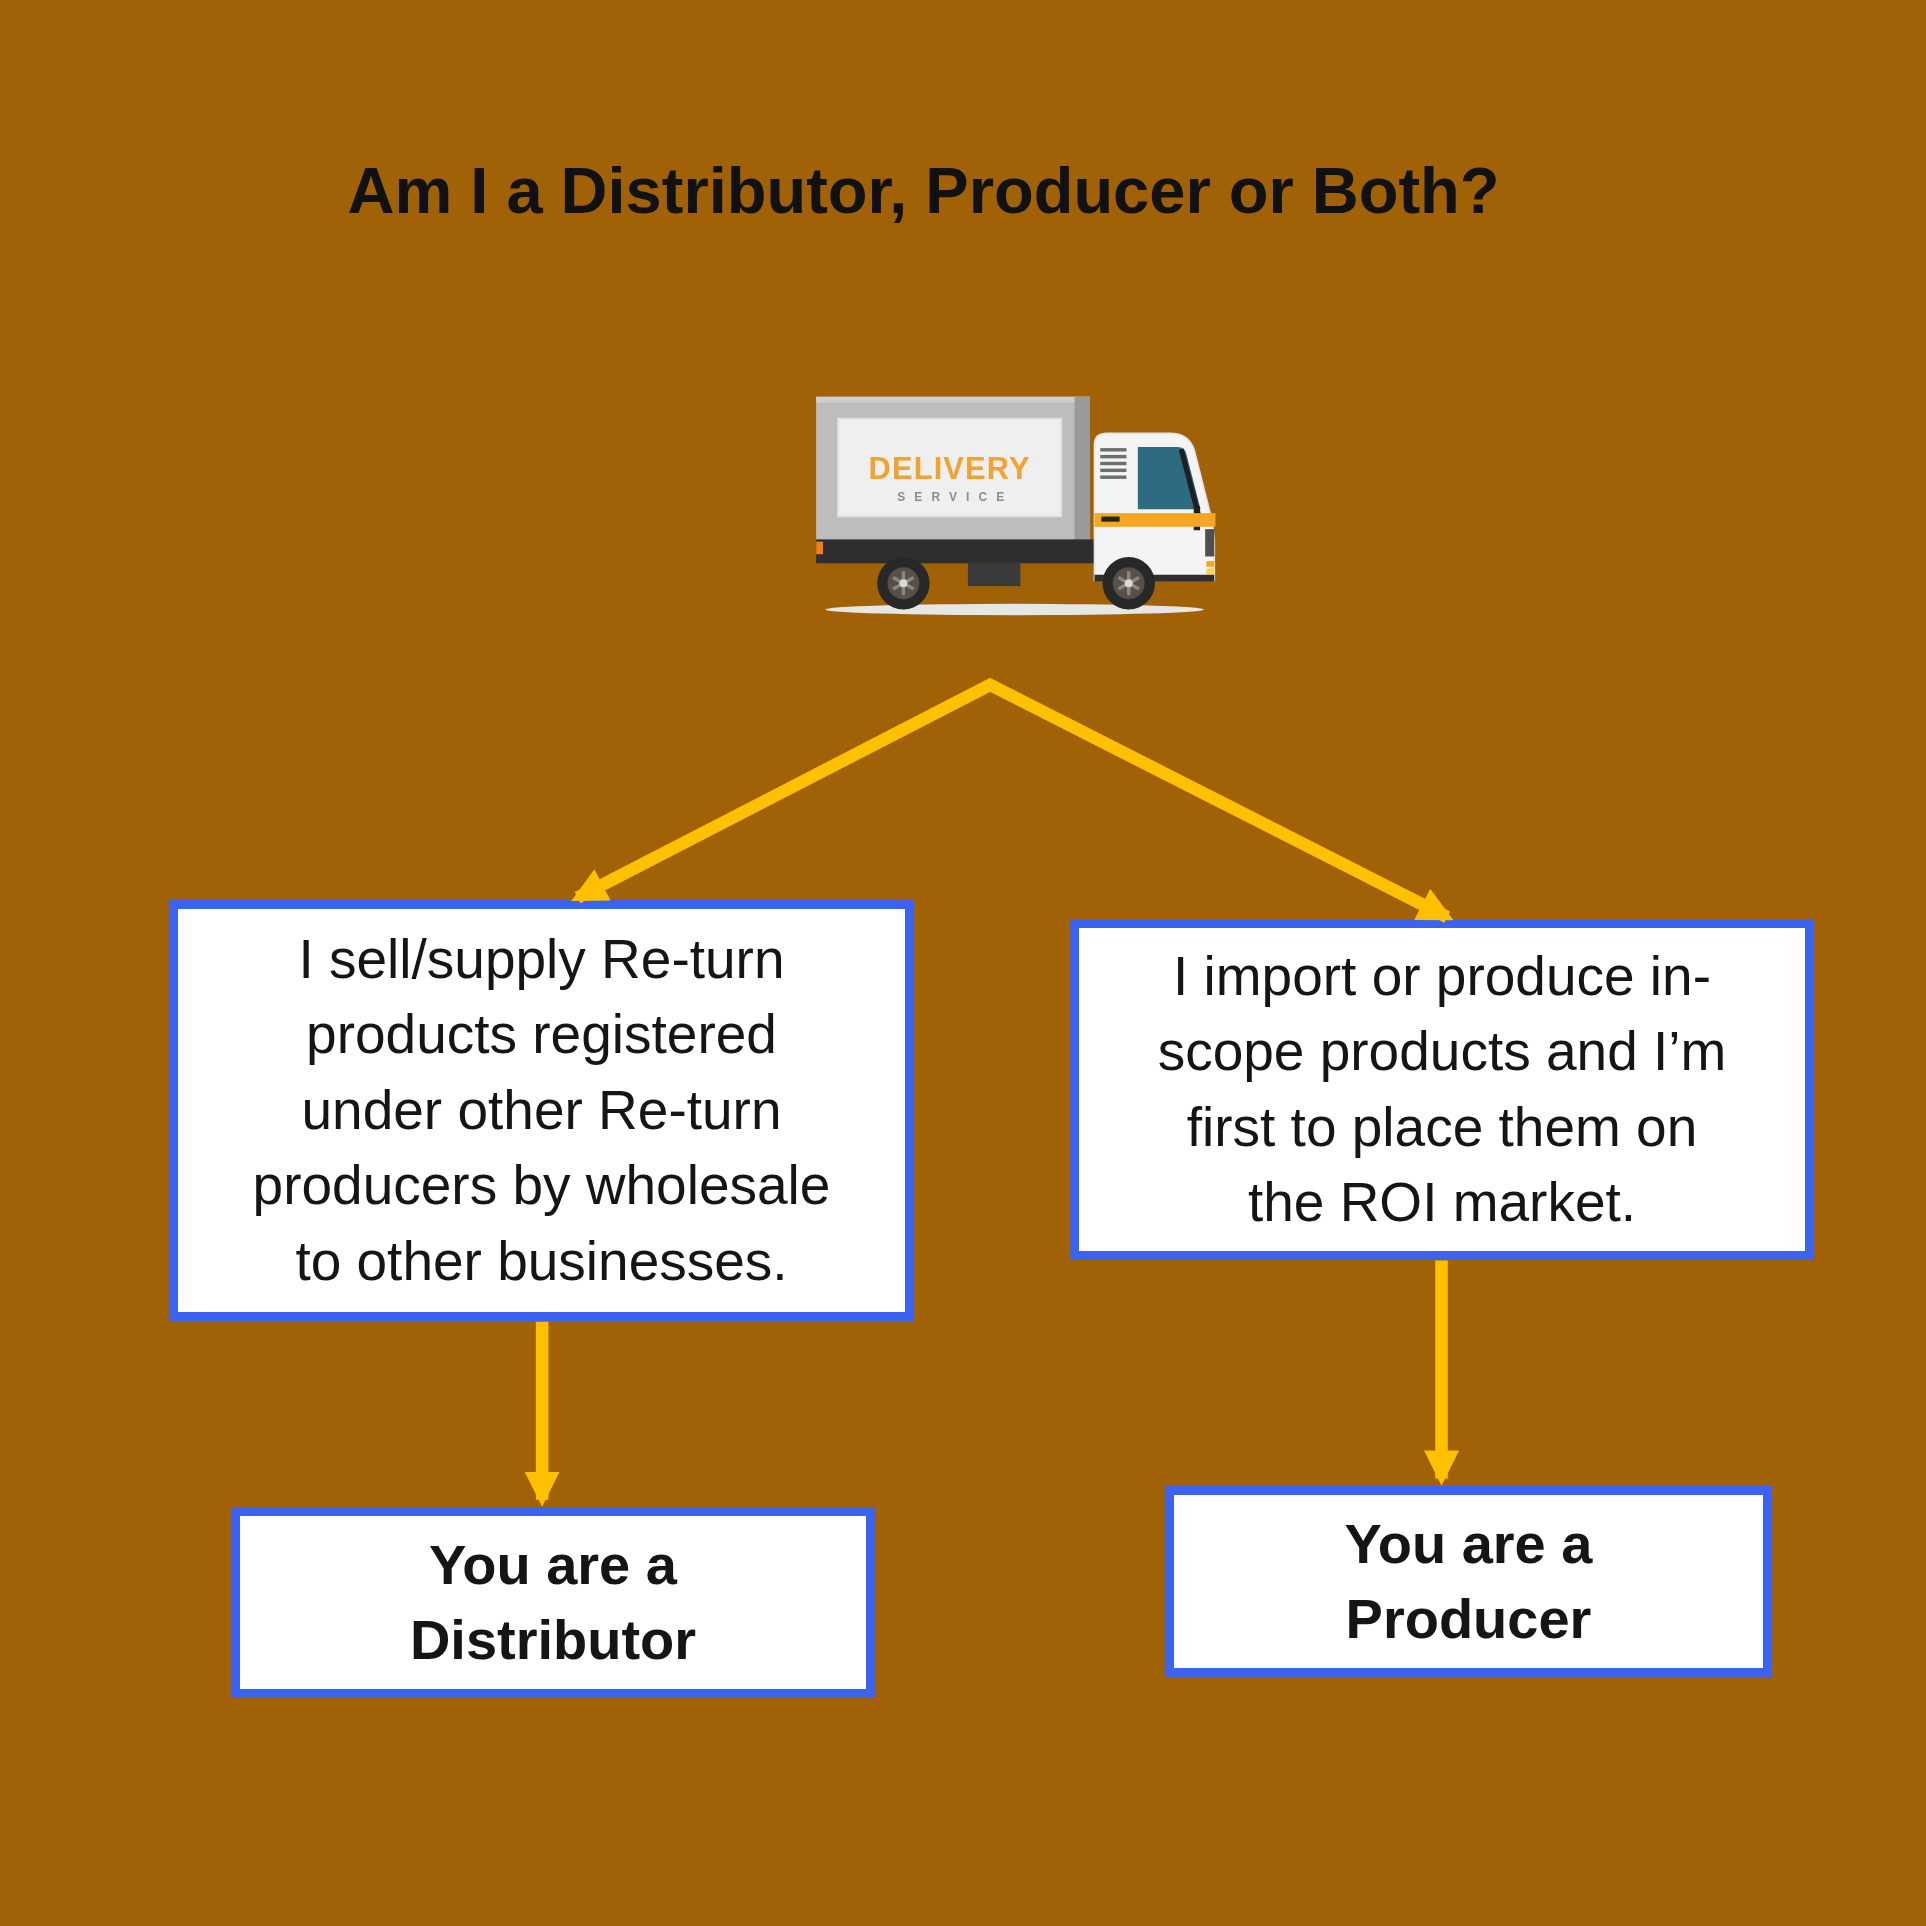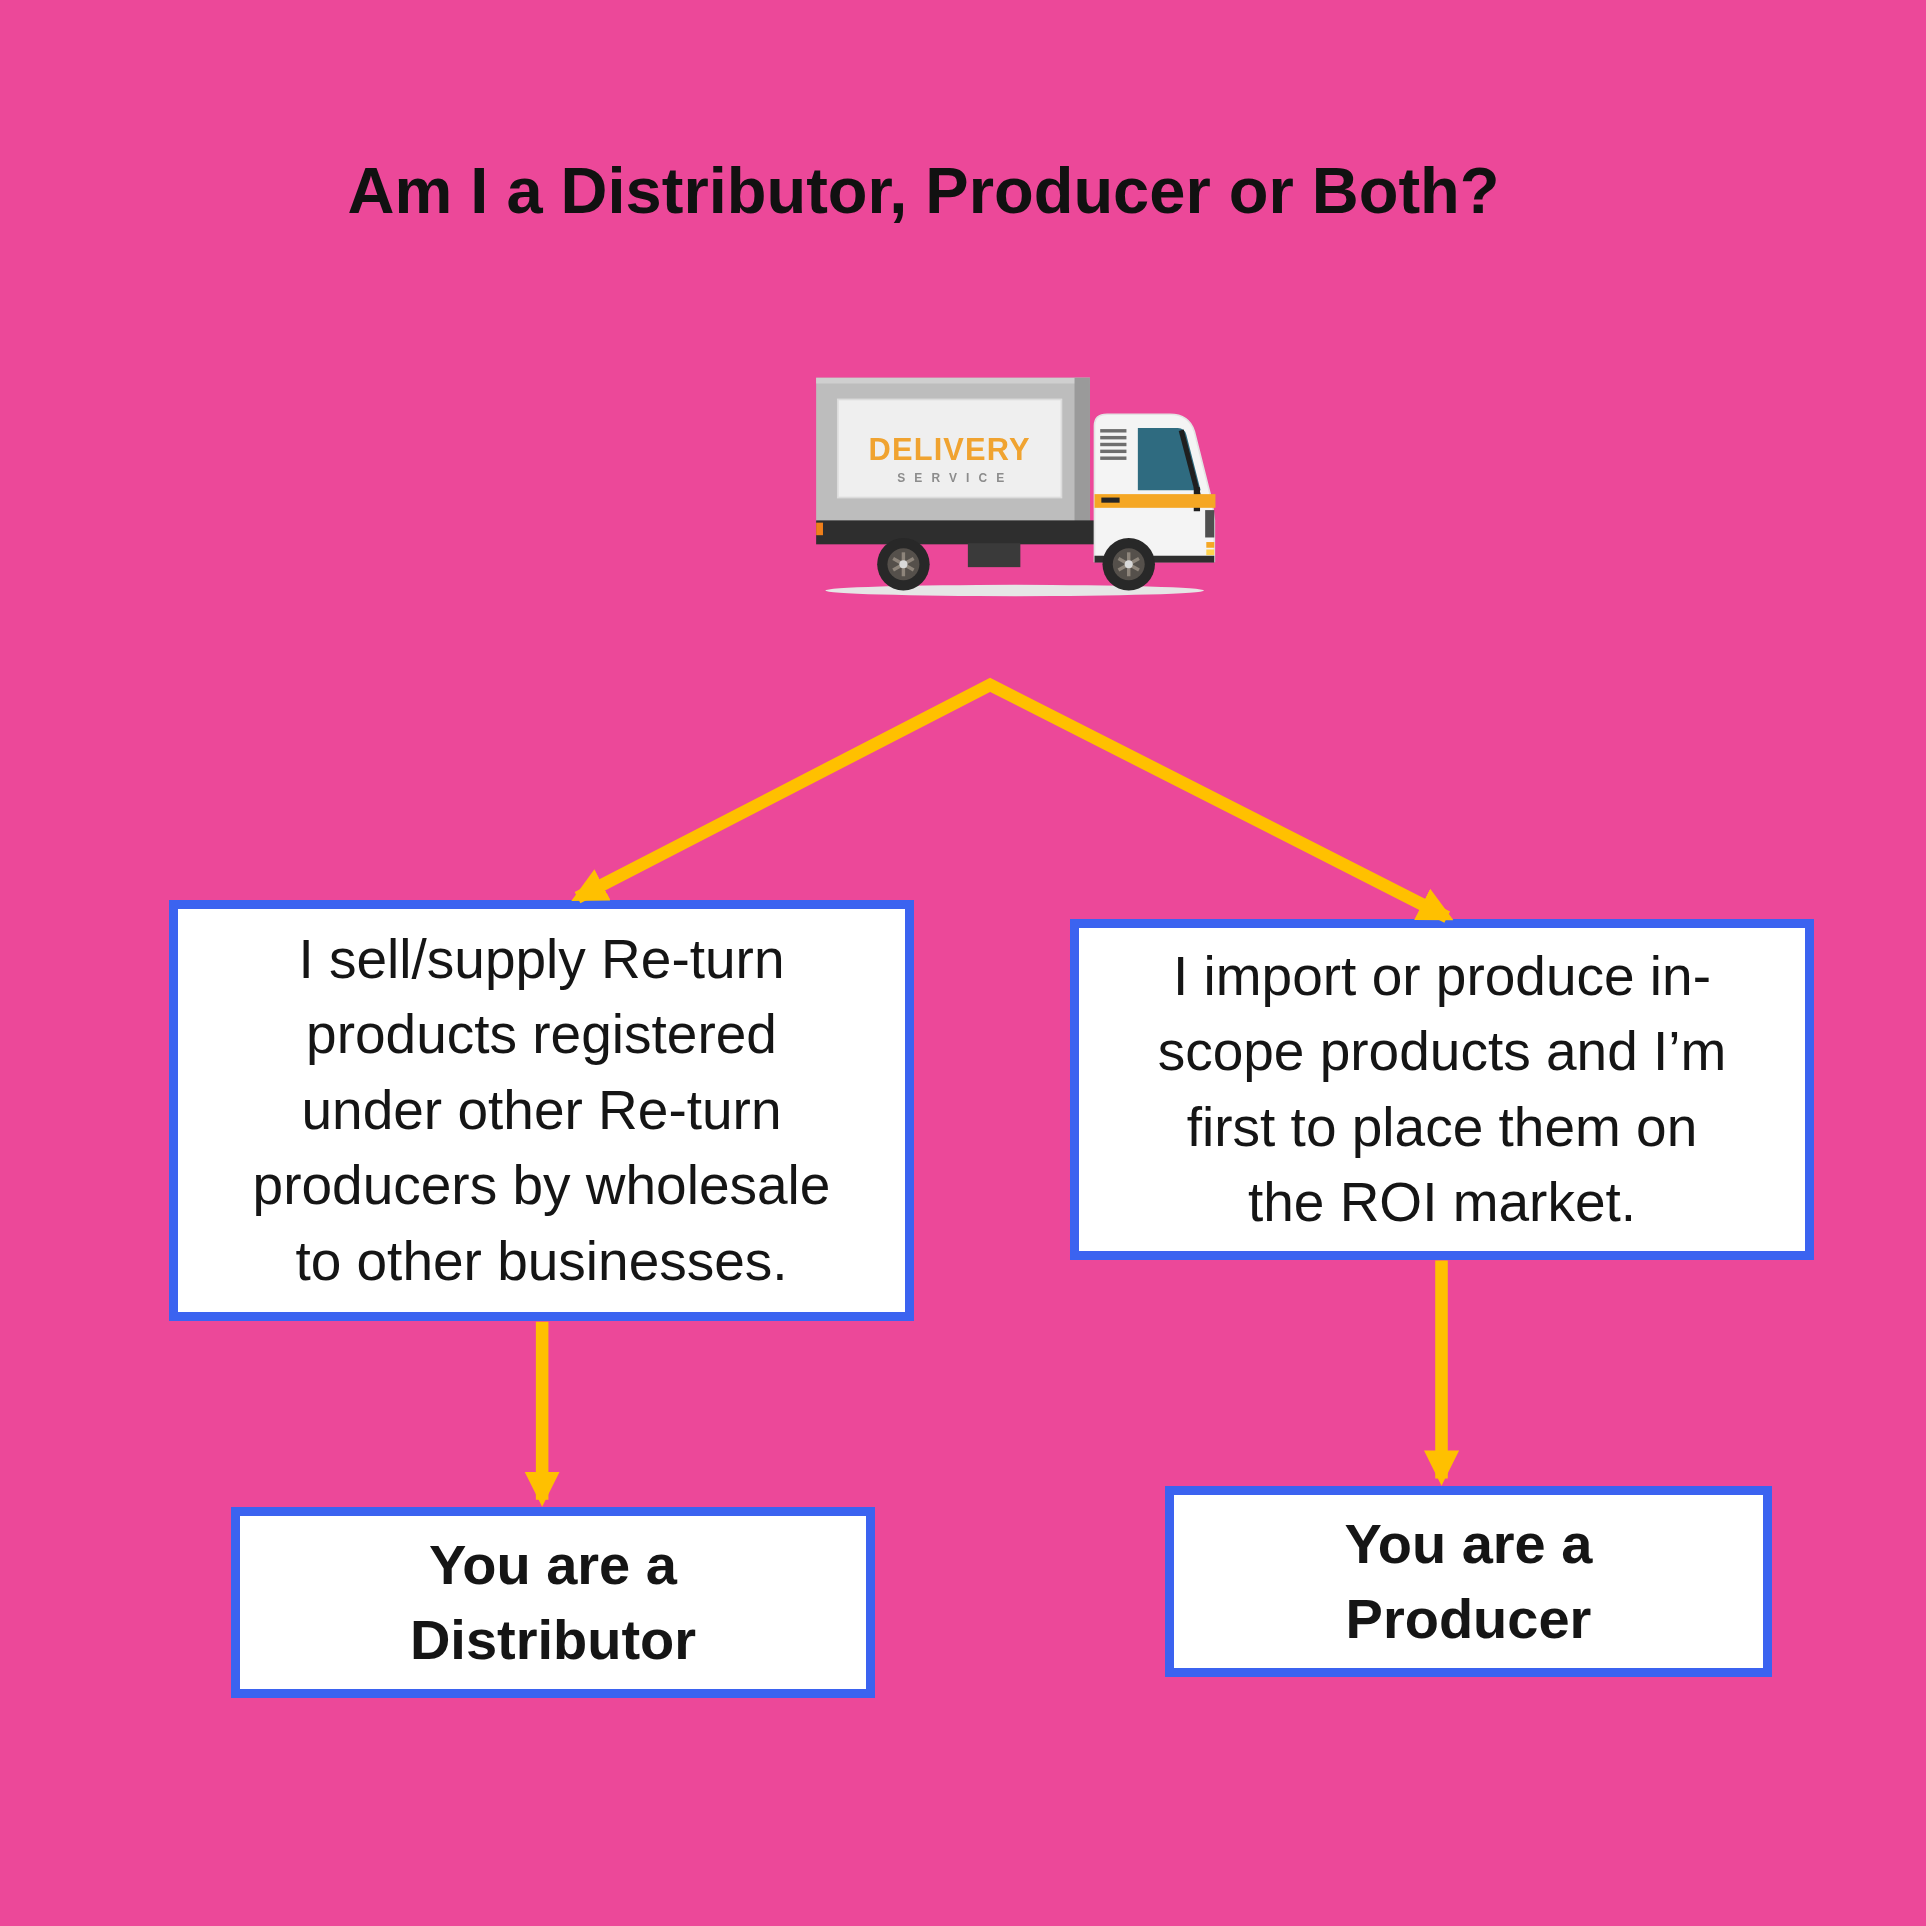--- a/index.html
+++ b/index.html
@@ -5,39 +5,39 @@
   html, body {
     margin: 0;
     padding: 0;
     background: #ffffff;
     font-family: "Liberation Sans", sans-serif;
   }
   .canvas {
     position: relative;
     width: 1926px;
     height: 1926px;
-    background: #ec4899;
+    background: #a16207;
     overflow: hidden;
   }
   .title {
     position: absolute;
     top: 153px;
     left: 0;
     width: 1847px;
     text-align: center;
     font-size: 65px;
     font-weight: bold;
     color: #111111;
     letter-spacing: 0px;
     white-space: nowrap;
   }
   .truck-wrap {
     position: absolute;
     left: 815px;
-    top: 373px;
+    top: 392px;
     width: 401px;
     height: 224px;
   }
   .truck-wrap svg { display: block; width: 100%; height: 100%; }
   .wholesaler-label {
     position: absolute;
     left: 796px;
     top: 600px;
     width: 399px;
     text-align: center;

